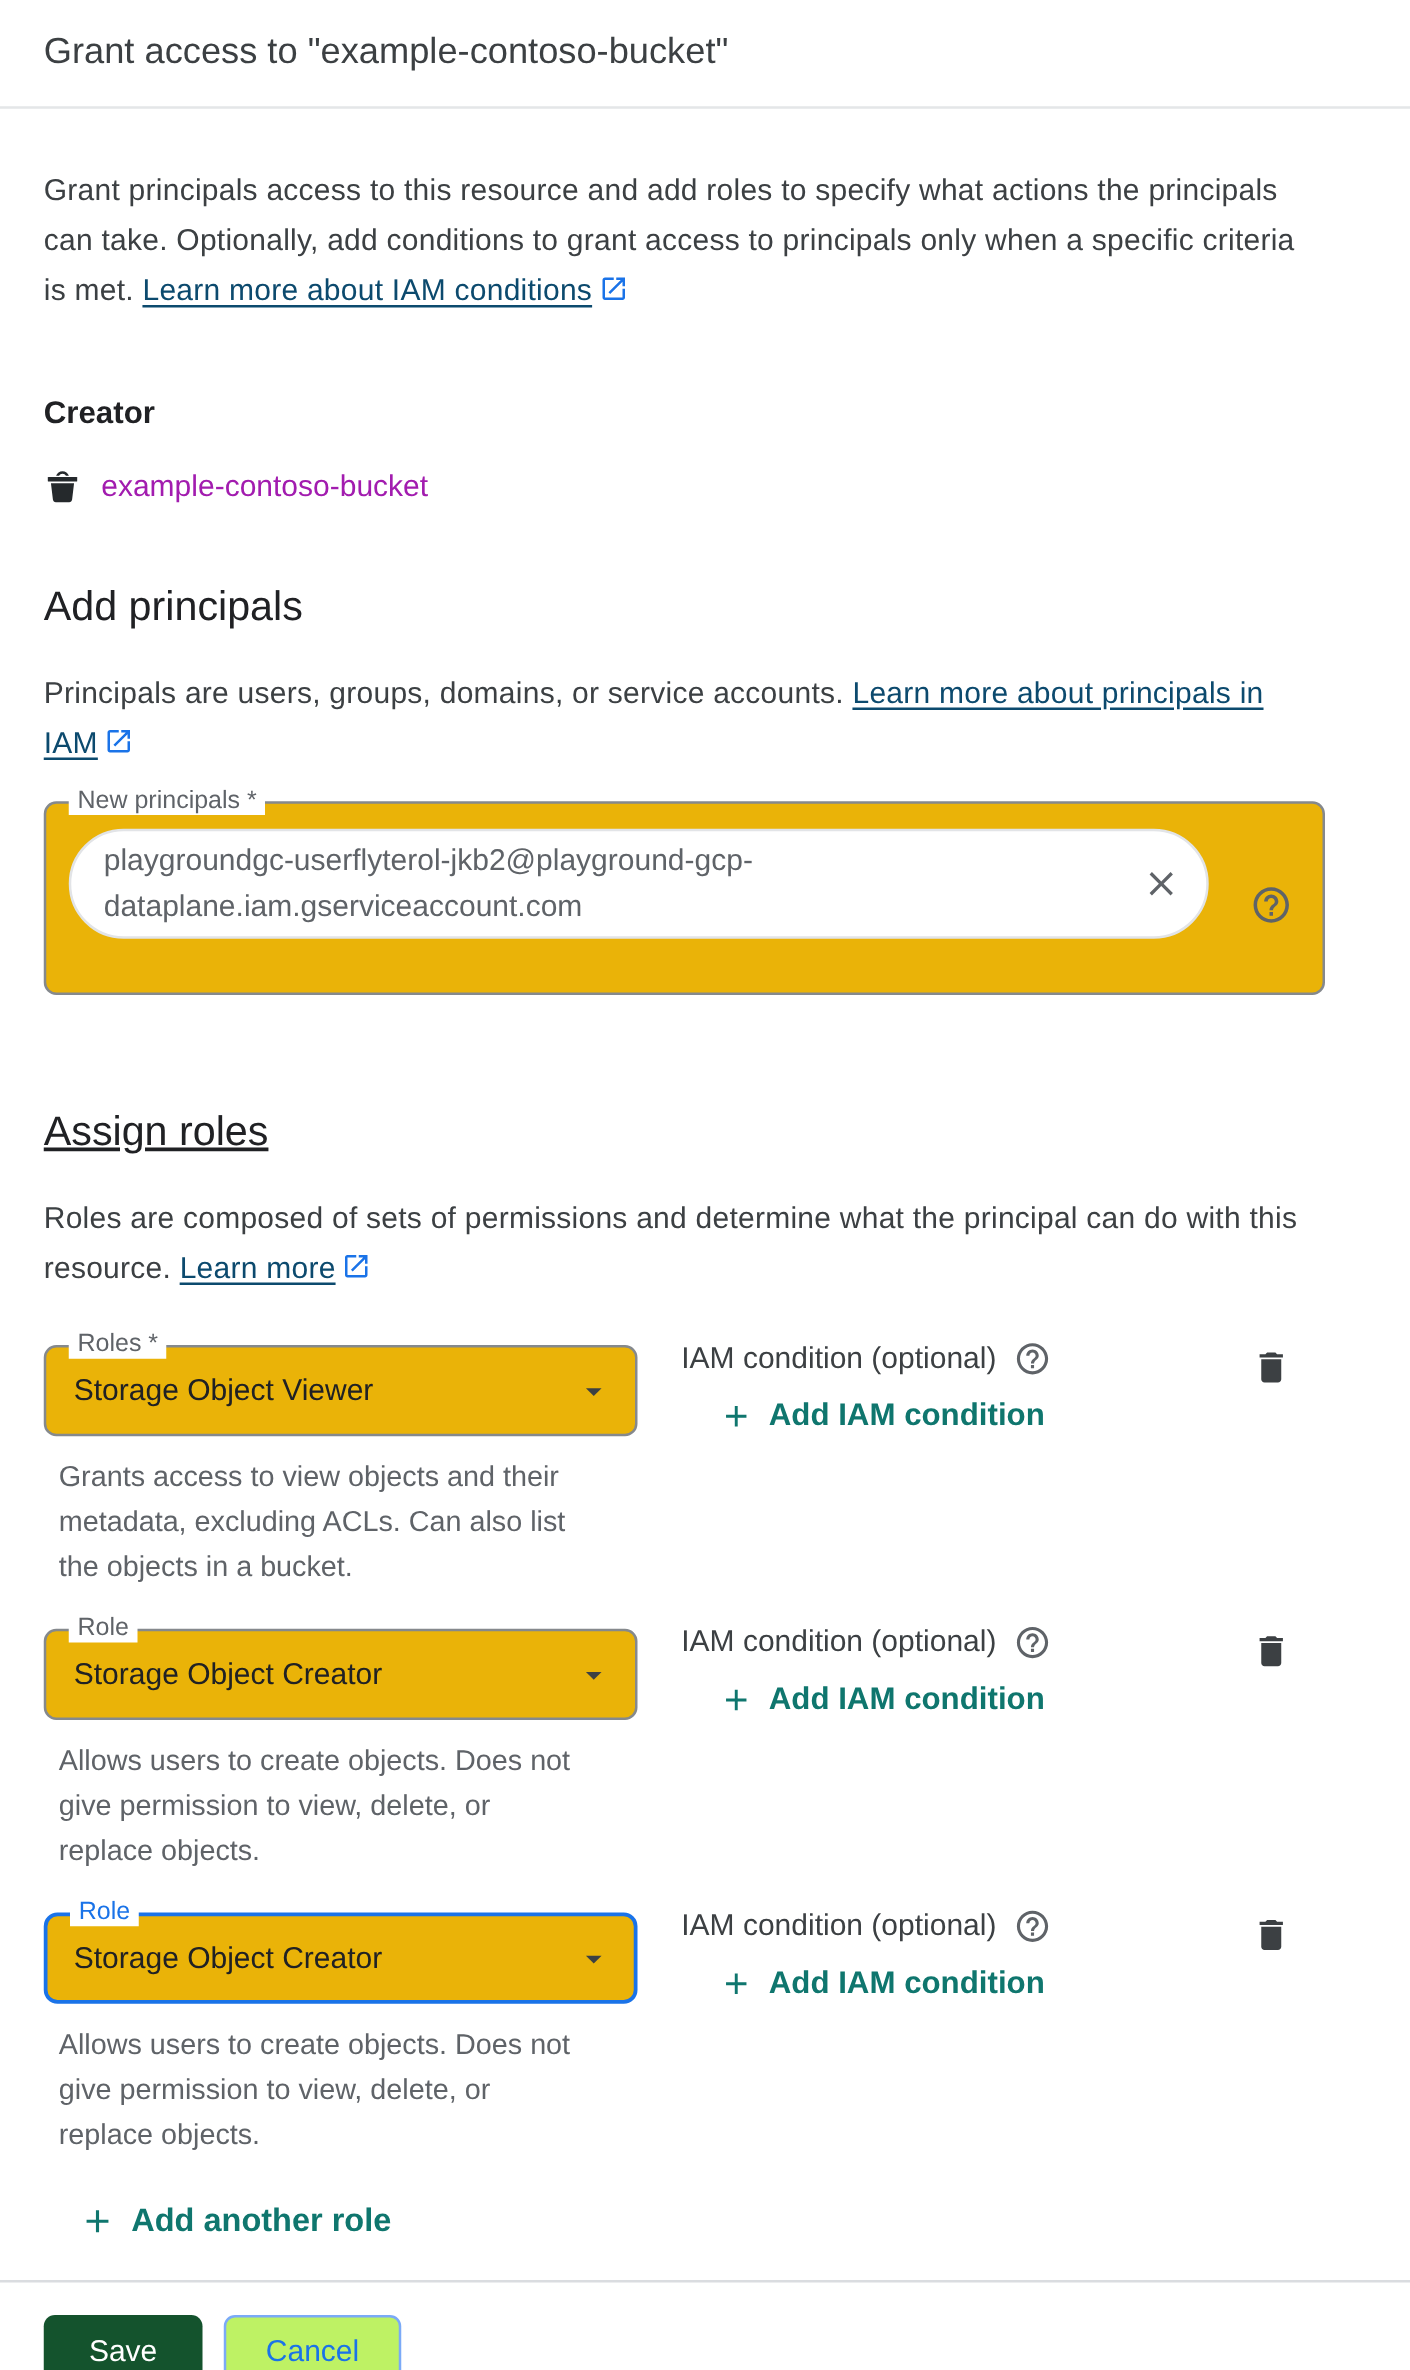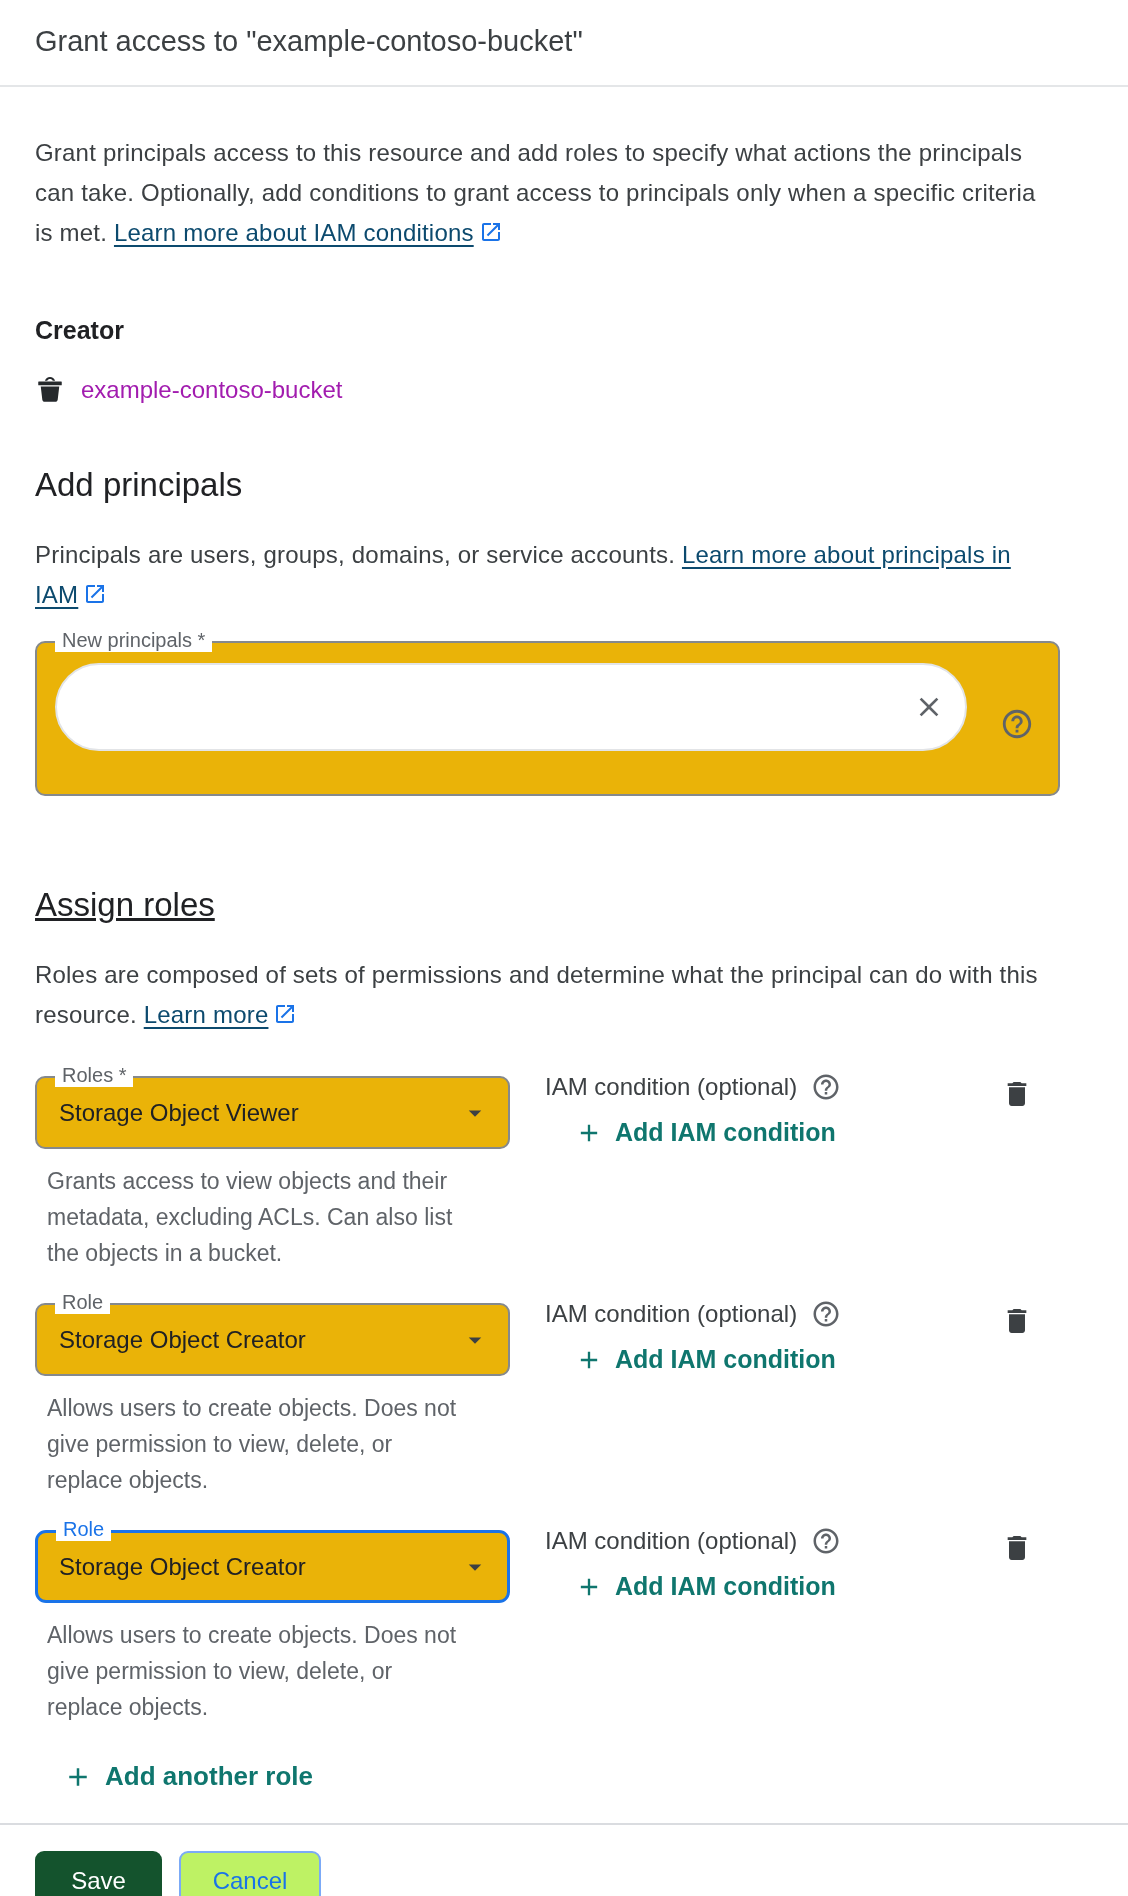--- a/index.html
+++ b/index.html
@@ -105,20 +105,21 @@
   <h2 class="section-big">Add principals</h2>
 
   <p class="para principals-desc"><span>Principals are users, groups, domains, or service accounts.</span>
     <span class="link">Learn more about principals in IAM</span><span class="ext-icon"><svg width="24" height="24" viewBox="0 0 24 24" fill="#1a73e8">
           <path d="M19 19H5V5h7V3H5c-1.11 0-2 .9-2 2v14c0 1.1.89 2 2 2h14c1.1 0 2-.9 2-2v-7h-2v7zM14 3v2h3.59l-9.83 9.83 1.41 1.41L19 6.41V10h2V3h-7z"></path>
         </svg></span></p>
 
   <div class="fieldset principals-fieldset">
     <span class="fieldset-label">New principals *</span>
     <div class="principal-chip">
+      <div class="chip-text">playgroundgc-userflyterol-jkb2@playground-gcp-dataplane.iam.gserviceaccount.com</div>
       <button class="chip-close" title="">
           <svg width="32" height="32" viewBox="0 0 24 24" fill="currentColor">
             <path d="M19 6.41 17.59 5 12 10.59 6.41 5 5 6.41 10.59 12 5 17.59 6.41 19 12 13.41 17.59 19 19 17.59 13.41 12z"></path>
           </svg>
         </button>
     </div>
     <button class="principals-help">
         <svg width="34" height="34" viewBox="0 0 24 24" fill="currentColor">
           <path d="M11 18h2v-2h-2v2zm1-16C6.48 2 2 6.48 2 12s4.48 10 10 10 10-4.48 10-10S17.52 2 12 2zm0 18c-4.41 0-8-3.59-8-8s3.59-8 8-8 8 3.59 8 8-3.59 8-8 8zm0-14c-2.21 0-4 1.79-4 4h2c0-1.1.9-2 2-2s2 .9 2 2c0 2-3 1.75-3 5h2c0-2.25 3-2.5 3-5 0-2.21-1.79-4-4-4z"></path>
         </svg>

